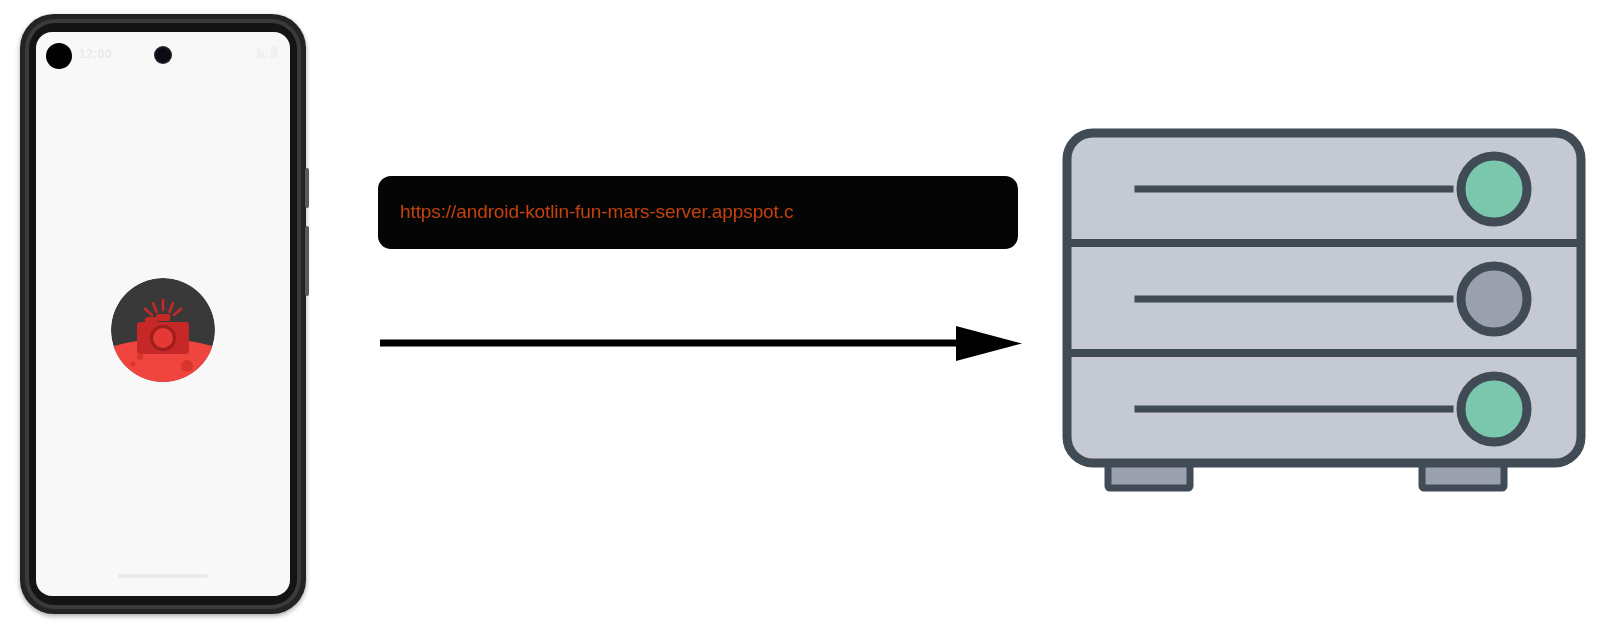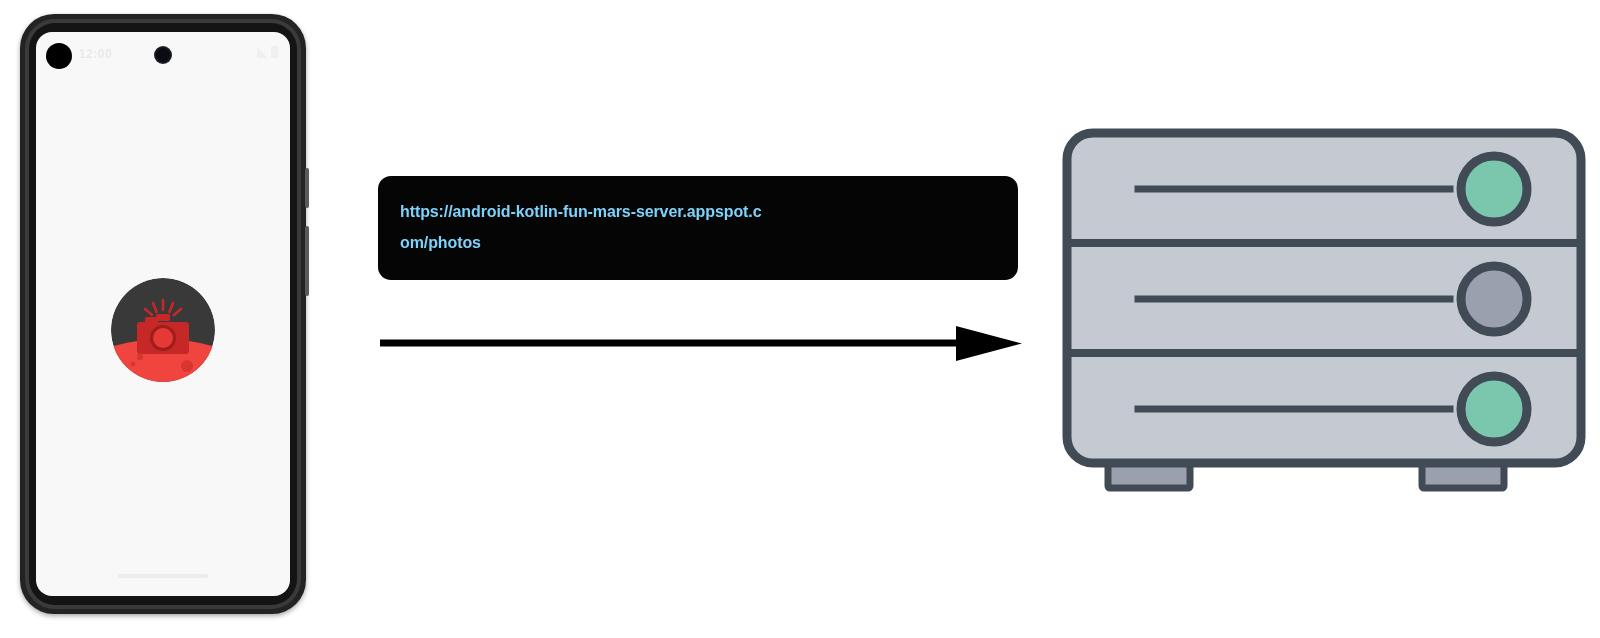--- a/index.html
+++ b/index.html
@@ -142,23 +142,23 @@
     position: absolute;
     left: 378px;
     top: 176px;
     width: 640px;
     box-sizing: border-box;
     background: #050505;
     border-radius: 13px;
     padding: 20px 22px 22px 22px;
   }
   .req-line {
-    color: #7dd3fc;
-    font-size: 16px;
-    font-weight: bold;
+    color: #c2410c;
+    font-size: 19px;
+    font-weight: normal;
     line-height: 31px;
     letter-spacing: -0.1px;
     word-break: break-all;
   }
 
   
   .arrow {
     position: absolute;
     left: 376px;
     top: 322px;
@@ -228,21 +228,20 @@
           </g>
         </svg>
       </div>
 
       <div class="home-indicator"></div>
     </div>
   </div>
 
   <div class="req-label">
     <div class="req-line">https://android-kotlin-fun-mars-server.appspot.c</div>
-    <div class="req-line">om/photos</div>
   </div>
 
   <div class="arrow">
     <svg viewBox="0 0 650 42" width="650" height="42">
       <line x1="4" y1="21" x2="590" y2="21" stroke="#000000" stroke-width="7"></line>
       <polygon points="580,4 646,21.5 580,39" fill="#000000"></polygon>
     </svg>
   </div>
 
   <div class="server">

